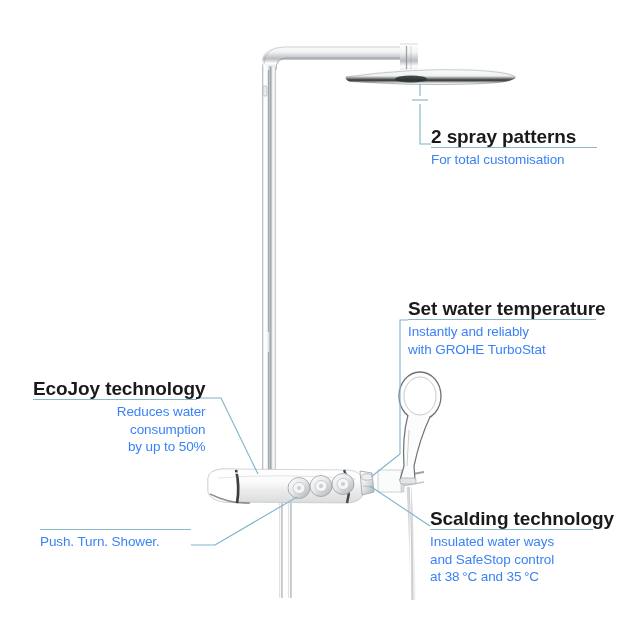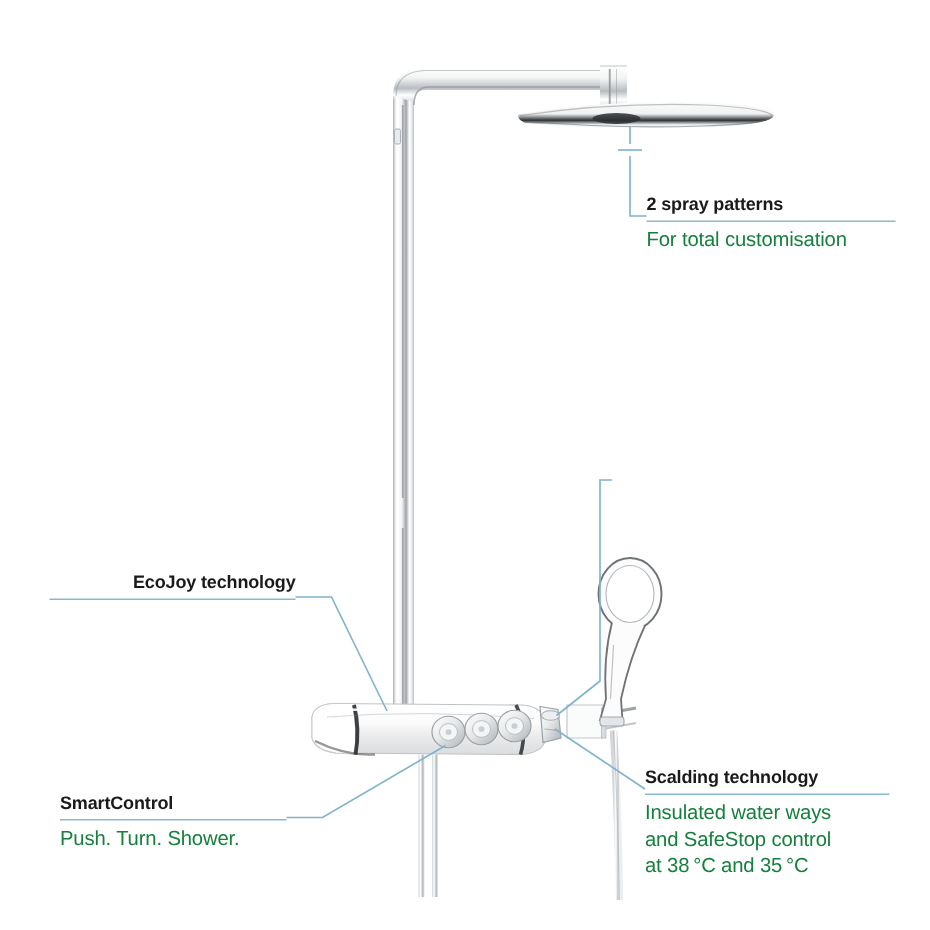--- a/index.html
+++ b/index.html
@@ -9,35 +9,35 @@
     font-family:"Liberation Sans","DejaVu Sans",sans-serif;
     overflow:hidden;
     position:relative;
     -webkit-font-smoothing:antialiased;
   }
   #stage{position:absolute;inset:0;width:620px;height:620px;}
 
   
   .callout{position:absolute;}
   .callout .heading{
-    font-size:12px;
+    font-size:19px;
     font-weight:bold;
     color:#1a1a1a;
     letter-spacing:-0.1px;
     white-space:nowrap;
     line-height:17px;
   }
   .callout .rule{
     height:1px;
     background:#8ab9cc;
     margin-top:2px;
   }
   .callout .body{
     font-size:13.5px;
-    color:#15803d;
+    color:#3b82f6;
     line-height:17.5px;
     margin-top:3px;
     white-space:pre-line;
     letter-spacing:-0.1px;
   }
   .callout.right{text-align:left;}
   .callout.left{text-align:left;}
 
   #c-spray{left:431px;top:128px;}
   #c-spray .rule{width:166px;}
@@ -231,28 +231,36 @@
       <path class="lead" d="M370 486 L430 526"></path>
     </g>
   </svg>
 
   <div class="callout right" id="c-spray">
     <div class="heading">2 spray patterns</div>
     <div class="rule"></div>
     <div class="body">For total customisation</div>
   </div>
 
+  <div class="callout right" id="c-temp">
+    <div class="heading">Set water temperature</div>
+    <div class="rule"></div>
+    <div class="body">Instantly and reliably
+with GROHE TurboStat</div>
+  </div>
 
   <div class="callout left" id="c-eco">
     <div class="heading">EcoJoy technology</div>
     <div class="rule"></div>
+    <div class="body">Reduces water
+consumption
+by up to 50%</div>
   </div>
 
   <div class="callout left" id="c-smart">
-    <div class="heading">SmartControl</div>
     <div class="rule"></div>
     <div class="body">Push. Turn. Shower.</div>
   </div>
 
   <div class="callout right" id="c-scald">
     <div class="heading">Scalding technology</div>
     <div class="rule"></div>
     <div class="body">Insulated water ways
 and SafeStop control
 at 38 °C and 35 °C</div>

